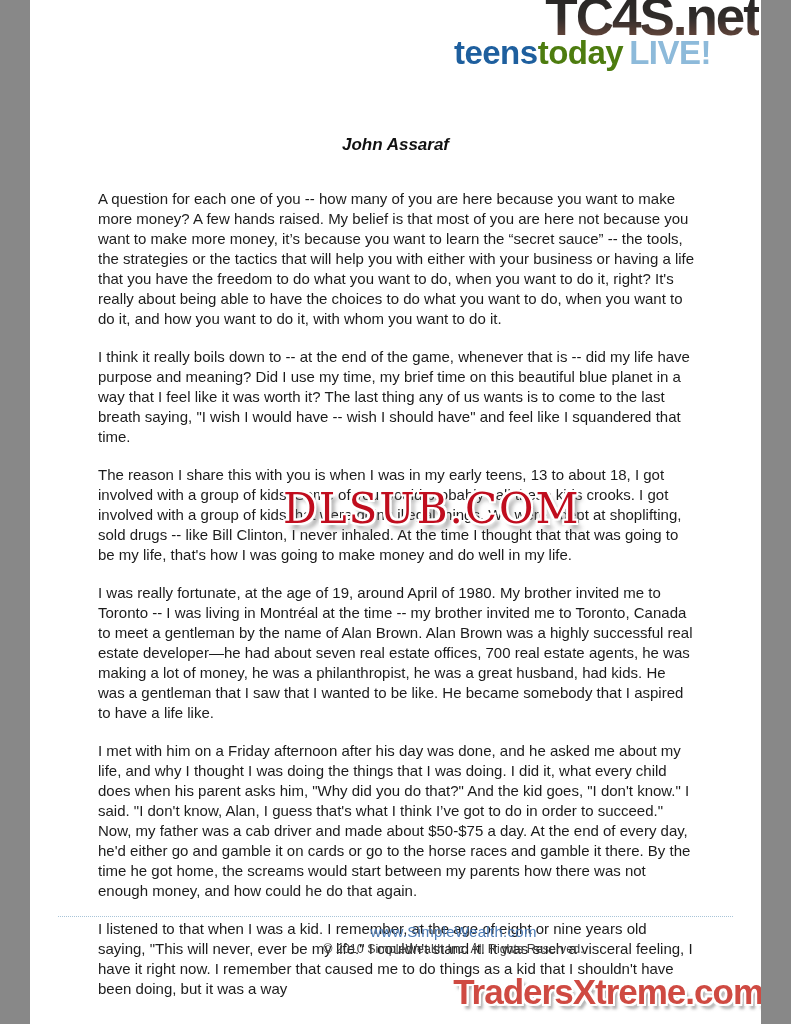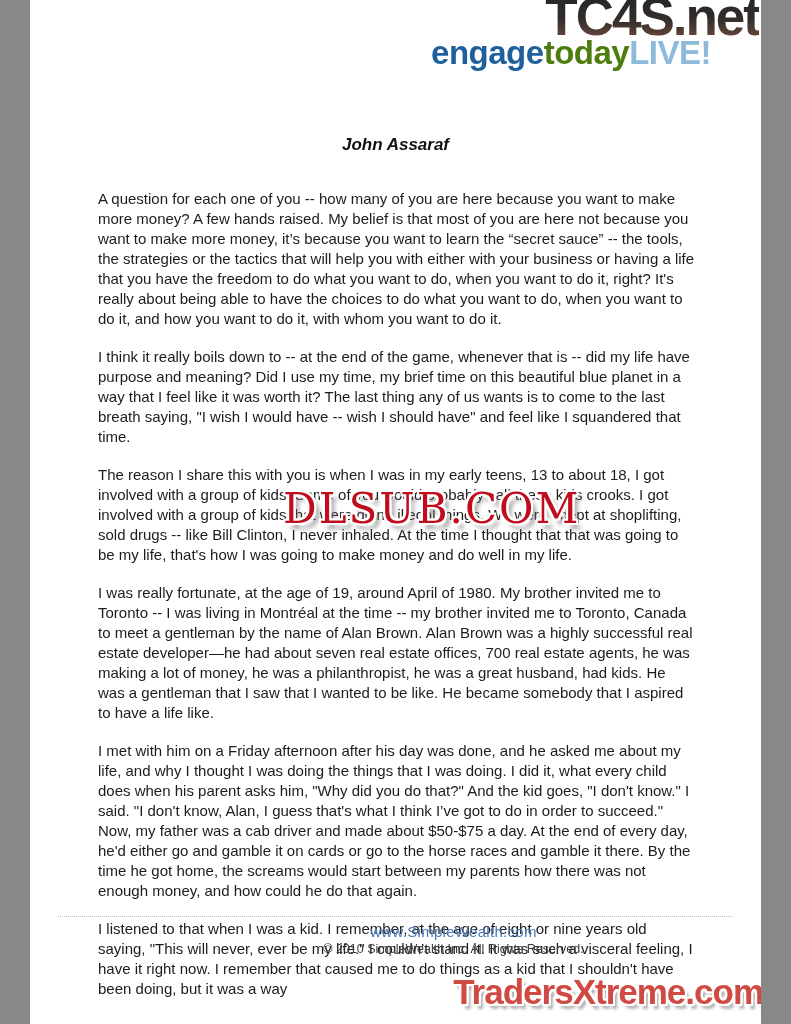--- a/index.html
+++ b/index.html
@@ -23,21 +23,21 @@
     color:#2a221f;
     opacity:.95;
     white-space:nowrap;
   }
   .logo {
     position:absolute; top:34px; right:50px; z-index:2;
     font-weight:bold; font-size:33px; letter-spacing:-0.5px; white-space:nowrap;
   }
   .logo-engage { color:#1e5f9e; }
   .logo-today  { color:#4d7c0f; }
-  .logo-live   { color:#8dbada; margin-left:0; }
+  .logo-live   { color:#8dbada; margin-left:6px; }
 
   .wm-dlsub {
     position:absolute; top:484px; left:253px; z-index:4;
     font-family:"DejaVu Serif", serif;
     font-size:42px; font-weight:normal; letter-spacing:2px;
     color:#c00d1e; white-space:nowrap;
     text-shadow:
       -2px 0 0 #ffffff, 2px 0 0 #ffffff, 0 -2px 0 #ffffff, 0 2px 0 #ffffff,
       -2px -2px 0 #ffffff, 2px 2px 0 #ffffff, -2px 2px 0 #ffffff, 2px -2px 0 #ffffff,
       5px 6px 4px rgba(110,110,110,.65);
@@ -70,21 +70,21 @@
   .site-link { font-size:15px; color:#4a7ab5; letter-spacing:.3px; text-decoration:none; display:inline-block; }
   .copyright { font-size:12.5px; color:#3c3c3c; margin-top:1px; }
 </style>
 </head>
 <body>
 
 <div class="page">
 
   <div class="wm-tc4s">TC4S.net</div>
 
-  <div class="logo"><span class="logo-engage">engage</span><span class="logo-today">today</span><span class="logo-live">LIVE!</span></div>
+  <div class="logo"><span class="logo-engage">teens</span><span class="logo-today">today</span><span class="logo-live">LIVE!</span></div>
 
   <div class="header-block">
     <div class="author">John Assaraf</div>
   </div>
 
   <div class="body-text">
     <p class="para">A question for each one of you -- how many of you are here because you want to make more money? A few hands raised. My belief is that most of you are here not because you want to make more money, it’s because you want to learn the “secret sauce” -- the tools, the strategies or the tactics that will help you with either with your business or having a life that you have the freedom to do what you want to do, when you want to do it, right? It's really about being able to have the choices to do what you want to do, when you want to do it, and how you want to do it, with whom you want to do it.</p>
     <p class="para">I think it really boils down to -- at the end of the game, whenever that is -- did my life have purpose and meaning? Did I use my time, my brief time on this beautiful blue planet in a way that I feel like it was worth it? The last thing any of us wants is to come to the last breath saying, "I wish I would have -- wish I should have" and feel like I squandered that time.</p>
     <p class="para">The reason I share this with you is when I was in my early teens, 13 to about 18, I got involved with a group of kids. Some of you would probably call these kids crooks. I got involved with a group of kids that were doing illegal things. We were adept at shoplifting, sold drugs -- like Bill Clinton, I never inhaled.  At the time I thought that that was going to be my life, that's how I was going to make money and do well in my life.</p>
     <p class="para">I was really fortunate, at the age of 19, around April of 1980. My brother invited me to Toronto -- I was living in Montréal at the time -- my brother invited me to Toronto, Canada to meet a gentleman by the name of Alan Brown. Alan Brown was a highly successful real estate developer—he had about seven real estate offices, 700 real estate agents, he was making a lot of money, he was a philanthropist, he was a great husband, had kids. He was a gentleman that I saw that I wanted to be like. He became somebody that I aspired to have a life like.</p>

